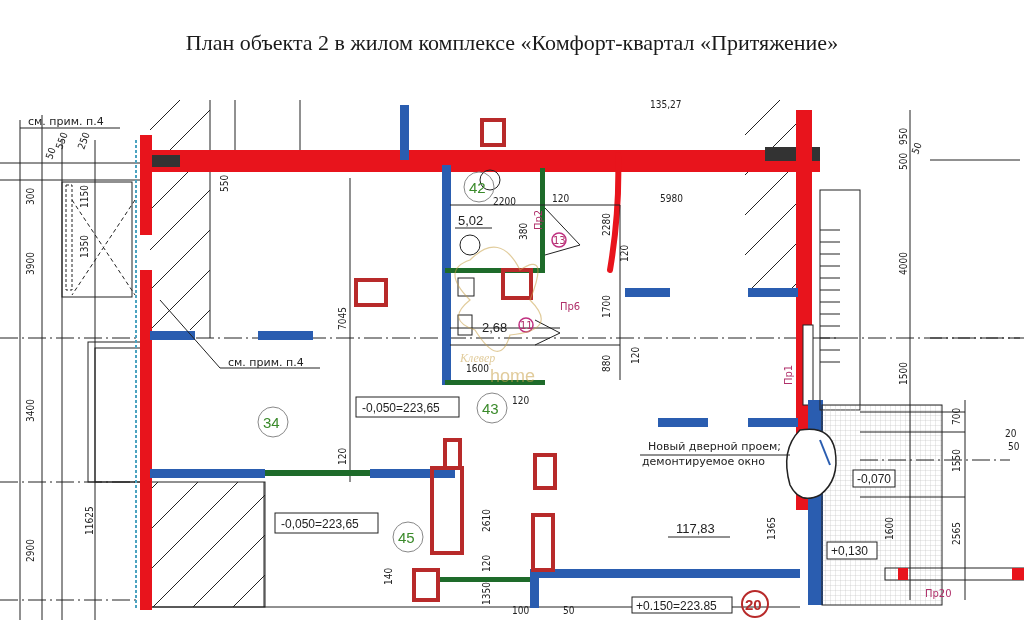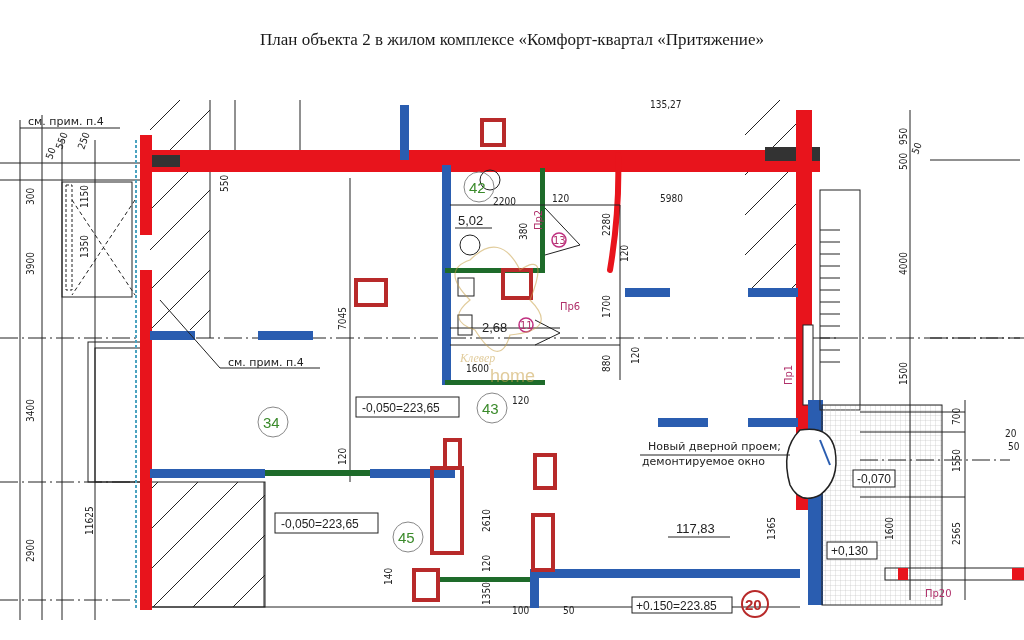--- a/index.html
+++ b/index.html
@@ -1,17 +1,17 @@
 <!DOCTYPE html>
 <html><head>
 <meta charset="utf-8">
 <style>
   html, body { margin:0; padding:0; background:#ffffff; }
   body { width:1024px; height:640px; overflow:hidden; position:relative; font-family:"Liberation Serif", serif; }
-  .title { position:absolute; left:0; top:30px; width:1024px; text-align:center; font-size:17px; color:#1a1a1a; font-family:"Liberation Serif", serif; }
+  .title { position:absolute; left:0; top:30px; width:1024px; text-align:center; font-size:22px; color:#1a1a1a; font-family:"Liberation Serif", serif; }
   svg { position:absolute; left:0; top:0; }
   .dim { font-family:"DejaVu Sans Condensed","DejaVu Sans", sans-serif; font-size:10px; fill:#222; }
   .lbl { font-family:"DejaVu Sans", sans-serif; font-size:11px; fill:#222; }
   .room { font-family:"Liberation Sans", sans-serif; font-size:15px; fill:#3a8a2a; }
   .area { font-family:"Liberation Sans", sans-serif; font-size:13px; fill:#222; }
   .mark { font-family:"DejaVu Sans", sans-serif; font-size:10px; fill:#b0306a; }
   .elev { font-family:"Liberation Sans", sans-serif; font-size:12px; fill:#222; }
 </style>
 </head>
 <body>

